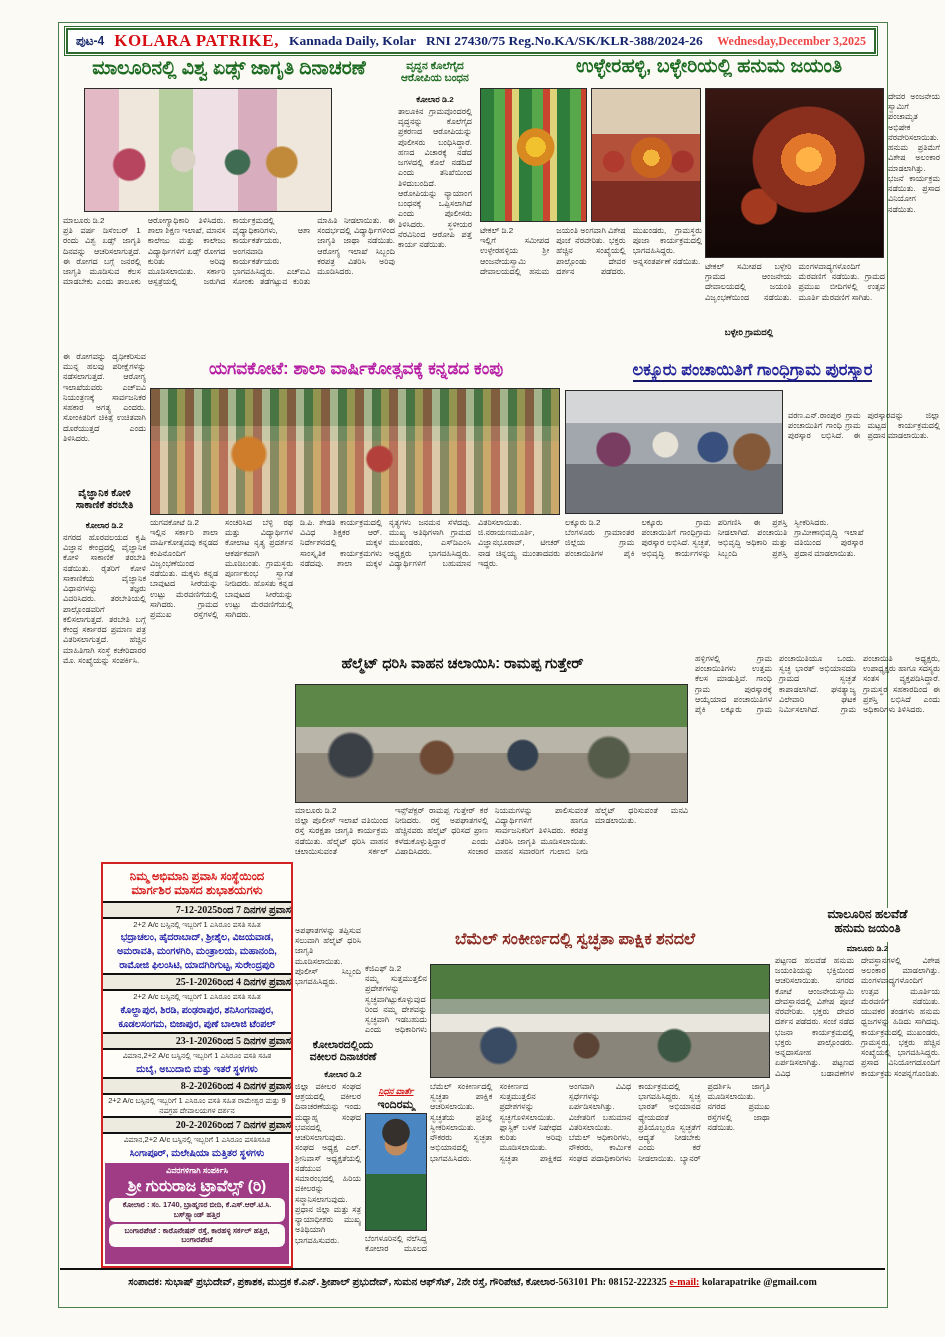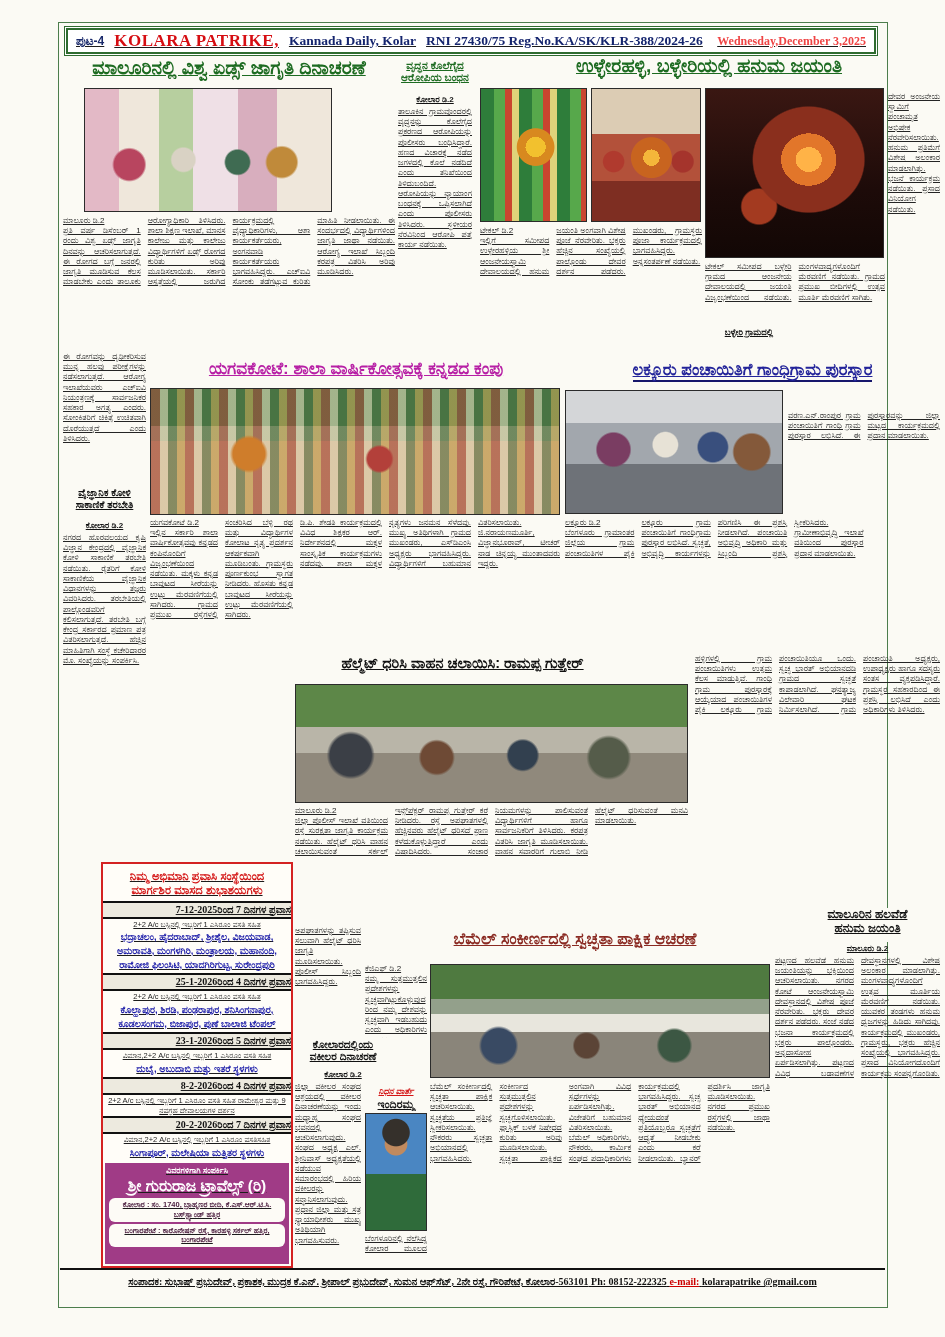--- a/index.html
+++ b/index.html
@@ -2,21 +2,21 @@
 <html><head>
 <meta charset="utf-8">
 <style>
   html,body{margin:0;padding:0;}
   body{
     width:945px;height:1337px;position:relative;
     background:#fbfaf4;
     font-family:"Liberation Sans","DejaVu Sans",sans-serif;
     color:#1c1c1c;overflow:hidden;
   }
-  .abs{position:absolute;overflow:hidden;text-decoration:underline;}
+  .abs{position:absolute;overflow:hidden;}
   .frame{border:1px solid #4c7d4c;}
   
   .masthead-outer{border:1px solid #2f6b2f;background:#fff;padding:1px;}
   .masthead-inner{border:2px solid #2f6b2f;height:100%;box-sizing:border-box;
     display:flex;align-items:center;gap:10px;padding:0 8px;white-space:nowrap;}
   .mh-page{color:#1a2a6b;font-weight:bold;font-size:12px;}
   .mh-name{color:#d60d12;font-weight:bold;font-size:17px;letter-spacing:.5px;font-family:"Liberation Serif",serif;}
   .mh-sub{color:#15256e;font-weight:bold;font-size:13.5px;font-family:"Liberation Serif",serif;}
   .mh-reg{color:#15256e;font-weight:bold;font-size:13.5px;font-family:"Liberation Serif",serif;}
   .mh-date{color:#ef4444;font-weight:bold;font-size:12px;margin-left:auto;font-family:"Liberation Serif",serif;}
@@ -156,21 +156,21 @@
 <div class="abs cols c5" style="left:565px;top:518px;width:375px;height:132px;">ಲಕ್ಕೂರು ಡಿ.2
 ಬೆಂಗಳೂರು ಗ್ರಾಮಾಂತರ ಜಿಲ್ಲೆಯ ಗ್ರಾಮ ಪಂಚಾಯಿತಿಗಳ ಪೈಕಿ ಲಕ್ಕೂರು ಗ್ರಾಮ ಪಂಚಾಯಿತಿಗೆ ಗಾಂಧಿಗ್ರಾಮ ಪುರಸ್ಕಾರ ಲಭಿಸಿದೆ. ಸ್ವಚ್ಛತೆ, ಅಭಿವೃದ್ಧಿ ಕಾರ್ಯಗಳನ್ನು ಪರಿಗಣಿಸಿ ಈ ಪ್ರಶಸ್ತಿ ನೀಡಲಾಗಿದೆ. ಪಂಚಾಯಿತಿ ಅಭಿವೃದ್ಧಿ ಅಧಿಕಾರಿ ಮತ್ತು ಸಿಬ್ಬಂದಿ ಪ್ರಶಸ್ತಿ ಸ್ವೀಕರಿಸಿದರು. ಗ್ರಾಮೀಣಾಭಿವೃದ್ಧಿ ಇಲಾಖೆ ವತಿಯಿಂದ ಪುರಸ್ಕಾರ ಪ್ರದಾನ ಮಾಡಲಾಯಿತು.</div>
 <div class="abs cols c3" style="left:695px;top:654px;width:245px;height:248px;">ಹಳ್ಳಿಗಳಲ್ಲಿ ಗ್ರಾಮ ಪಂಚಾಯಿತಿಗಳು ಉತ್ತಮ ಕೆಲಸ ಮಾಡುತ್ತಿವೆ. ಗಾಂಧಿ ಗ್ರಾಮ ಪುರಸ್ಕಾರಕ್ಕೆ ಆಯ್ಕೆಯಾದ ಪಂಚಾಯಿತಿಗಳ ಪೈಕಿ ಲಕ್ಕೂರು ಗ್ರಾಮ ಪಂಚಾಯಿತಿಯೂ ಒಂದು. ಸ್ವಚ್ಛ ಭಾರತ್ ಅಭಿಯಾನದಡಿ ಗ್ರಾಮದ ಸ್ವಚ್ಛತೆ ಕಾಪಾಡಲಾಗಿದೆ. ಘನತ್ಯಾಜ್ಯ ವಿಲೇವಾರಿ ಘಟಕ ನಿರ್ಮಿಸಲಾಗಿದೆ. ಗ್ರಾಮ ಪಂಚಾಯಿತಿ ಅಧ್ಯಕ್ಷರು, ಉಪಾಧ್ಯಕ್ಷರು ಹಾಗೂ ಸದಸ್ಯರು ಸಂತಸ ವ್ಯಕ್ತಪಡಿಸಿದ್ದಾರೆ. ಗ್ರಾಮಸ್ಥರ ಸಹಕಾರದಿಂದ ಈ ಪ್ರಶಸ್ತಿ ಲಭಿಸಿದೆ ಎಂದು ಅಧಿಕಾರಿಗಳು ತಿಳಿಸಿದರು.</div>
 
 <div class="abs hl hl-black" style="left:295px;top:656px;width:335px;height:24px;font-size:14.5px;">ಹೆಲ್ಮೆಟ್ ಧರಿಸಿ ವಾಹನ ಚಲಾಯಿಸಿ: ರಾಮಪ್ಪ ಗುತ್ತೇರ್</div>
 <div class="abs photo ph-helmet" style="left:295px;top:684px;width:393px;height:119px;"></div>
 <div class="abs cols c4" style="left:295px;top:806px;width:393px;height:118px;">ಮಾಲೂರು ಡಿ.2
 ಜಿಲ್ಲಾ ಪೊಲೀಸ್ ಇಲಾಖೆ ವತಿಯಿಂದ ರಸ್ತೆ ಸುರಕ್ಷತಾ ಜಾಗೃತಿ ಕಾರ್ಯಕ್ರಮ ನಡೆಯಿತು. ಹೆಲ್ಮೆಟ್ ಧರಿಸಿ ವಾಹನ ಚಲಾಯಿಸುವಂತೆ ಸರ್ಕಲ್ ಇನ್ಸ್‌ಪೆಕ್ಟರ್ ರಾಮಪ್ಪ ಗುತ್ತೇರ್ ಕರೆ ನೀಡಿದರು. ರಸ್ತೆ ಅಪಘಾತಗಳಲ್ಲಿ ಹೆಚ್ಚಿನವರು ಹೆಲ್ಮೆಟ್ ಧರಿಸದೆ ಪ್ರಾಣ ಕಳೆದುಕೊಳ್ಳುತ್ತಿದ್ದಾರೆ ಎಂದು ವಿಷಾದಿಸಿದರು. ಸಂಚಾರ ನಿಯಮಗಳನ್ನು ಪಾಲಿಸುವಂತೆ ವಿದ್ಯಾರ್ಥಿಗಳಿಗೆ ಹಾಗೂ ಸಾರ್ವಜನಿಕರಿಗೆ ತಿಳಿಸಿದರು. ಕರಪತ್ರ ವಿತರಿಸಿ ಜಾಗೃತಿ ಮೂಡಿಸಲಾಯಿತು. ವಾಹನ ಸವಾರರಿಗೆ ಗುಲಾಬಿ ನೀಡಿ ಹೆಲ್ಮೆಟ್ ಧರಿಸುವಂತೆ ಮನವಿ ಮಾಡಲಾಯಿತು.</div>
 <div class="abs cols c1" style="left:295px;top:926px;width:66px;height:110px;">ಅಪಘಾತಗಳನ್ನು ತಪ್ಪಿಸುವ ಸಲುವಾಗಿ ಹೆಲ್ಮೆಟ್ ಧರಿಸಿ ಜಾಗೃತಿ ಮೂಡಿಸಲಾಯಿತು. ಪೊಲೀಸ್ ಸಿಬ್ಬಂದಿ ಭಾಗವಹಿಸಿದ್ದರು.</div>
 
-<div class="abs hl hl-maroon" style="left:380px;top:930px;width:390px;height:30px;font-size:16px;">ಬೆಮೆಲ್ ಸಂಕೀರ್ಣದಲ್ಲಿ ಸ್ವಚ್ಛತಾ ಪಾಕ್ಷಿಕ ಆಚರಣೆ</div>
+<div class="abs hl hl-maroon" style="left:380px;top:930px;width:390px;height:30px;font-size:16px;">ಬೆಮೆಲ್ ಸಂಕೀರ್ಣದಲ್ಲಿ ಸ್ವಚ್ಛತಾ ಪಾಕ್ಷಿಕ ಶನದಲೆ</div>
 <div class="abs cols c1" style="left:365px;top:964px;width:62px;height:116px;">ಕೆಜಿಎಫ್ ಡಿ.2
 ನಮ್ಮ ಸುತ್ತಮುತ್ತಲಿನ ಪ್ರದೇಶಗಳನ್ನು ಸ್ವಚ್ಛವಾಗಿಟ್ಟುಕೊಳ್ಳುವುದರಿಂದ ನಮ್ಮ ದೇಶವನ್ನು ಸ್ವಚ್ಛವಾಗಿ ಇಡಬಹುದು ಎಂದು ಅಧಿಕಾರಿಗಳು ತಿಳಿಸಿದರು.</div>
 <div class="abs photo ph-beml" style="left:430px;top:964px;width:340px;height:114px;"></div>
 <div class="abs cols c5" style="left:430px;top:1082px;width:340px;height:184px;">ಬೆಮೆಲ್ ಸಂಕೀರ್ಣದಲ್ಲಿ ಸ್ವಚ್ಛತಾ ಪಾಕ್ಷಿಕ ಆಚರಿಸಲಾಯಿತು. ಸ್ವಚ್ಛತೆಯ ಪ್ರತಿಜ್ಞೆ ಸ್ವೀಕರಿಸಲಾಯಿತು. ನೌಕರರು ಸ್ವಚ್ಛತಾ ಅಭಿಯಾನದಲ್ಲಿ ಭಾಗವಹಿಸಿದರು. ಸಂಕೀರ್ಣದ ಸುತ್ತಮುತ್ತಲಿನ ಪ್ರದೇಶಗಳನ್ನು ಸ್ವಚ್ಛಗೊಳಿಸಲಾಯಿತು. ಪ್ಲಾಸ್ಟಿಕ್ ಬಳಕೆ ನಿಷೇಧದ ಕುರಿತು ಅರಿವು ಮೂಡಿಸಲಾಯಿತು. ಸ್ವಚ್ಛತಾ ಪಾಕ್ಷಿಕದ ಅಂಗವಾಗಿ ವಿವಿಧ ಸ್ಪರ್ಧೆಗಳನ್ನು ಏರ್ಪಡಿಸಲಾಗಿತ್ತು. ವಿಜೇತರಿಗೆ ಬಹುಮಾನ ವಿತರಿಸಲಾಯಿತು. ಬೆಮೆಲ್ ಅಧಿಕಾರಿಗಳು, ನೌಕರರು, ಕಾರ್ಮಿಕ ಸಂಘದ ಪದಾಧಿಕಾರಿಗಳು ಕಾರ್ಯಕ್ರಮದಲ್ಲಿ ಭಾಗವಹಿಸಿದ್ದರು. ಸ್ವಚ್ಛ ಭಾರತ್ ಅಭಿಯಾನದ ಧ್ಯೇಯದಂತೆ ಪ್ರತಿಯೊಬ್ಬರೂ ಸ್ವಚ್ಛತೆಗೆ ಆದ್ಯತೆ ನೀಡಬೇಕು ಎಂದು ಕರೆ ನೀಡಲಾಯಿತು. ಬ್ಯಾನರ್ ಪ್ರದರ್ಶಿಸಿ ಜಾಗೃತಿ ಮೂಡಿಸಲಾಯಿತು. ನಗರದ ಪ್ರಮುಖ ರಸ್ತೆಗಳಲ್ಲಿ ಜಾಥಾ ನಡೆಯಿತು.</div>
 
 <div class="abs subhead" style="left:293px;top:1038px;width:100px;height:30px;font-size:10.5px;">
   <div>ಕೋಲಾರದಲ್ಲಿಂದು</div>
   <div>ವಕೀಲರ ದಿನಾಚರಣೆ</div>
 </div>
 <div class="abs dateline" style="left:293px;top:1070px;width:100px;height:10px;">ಕೋಲಾರ ಡಿ.2</div>

